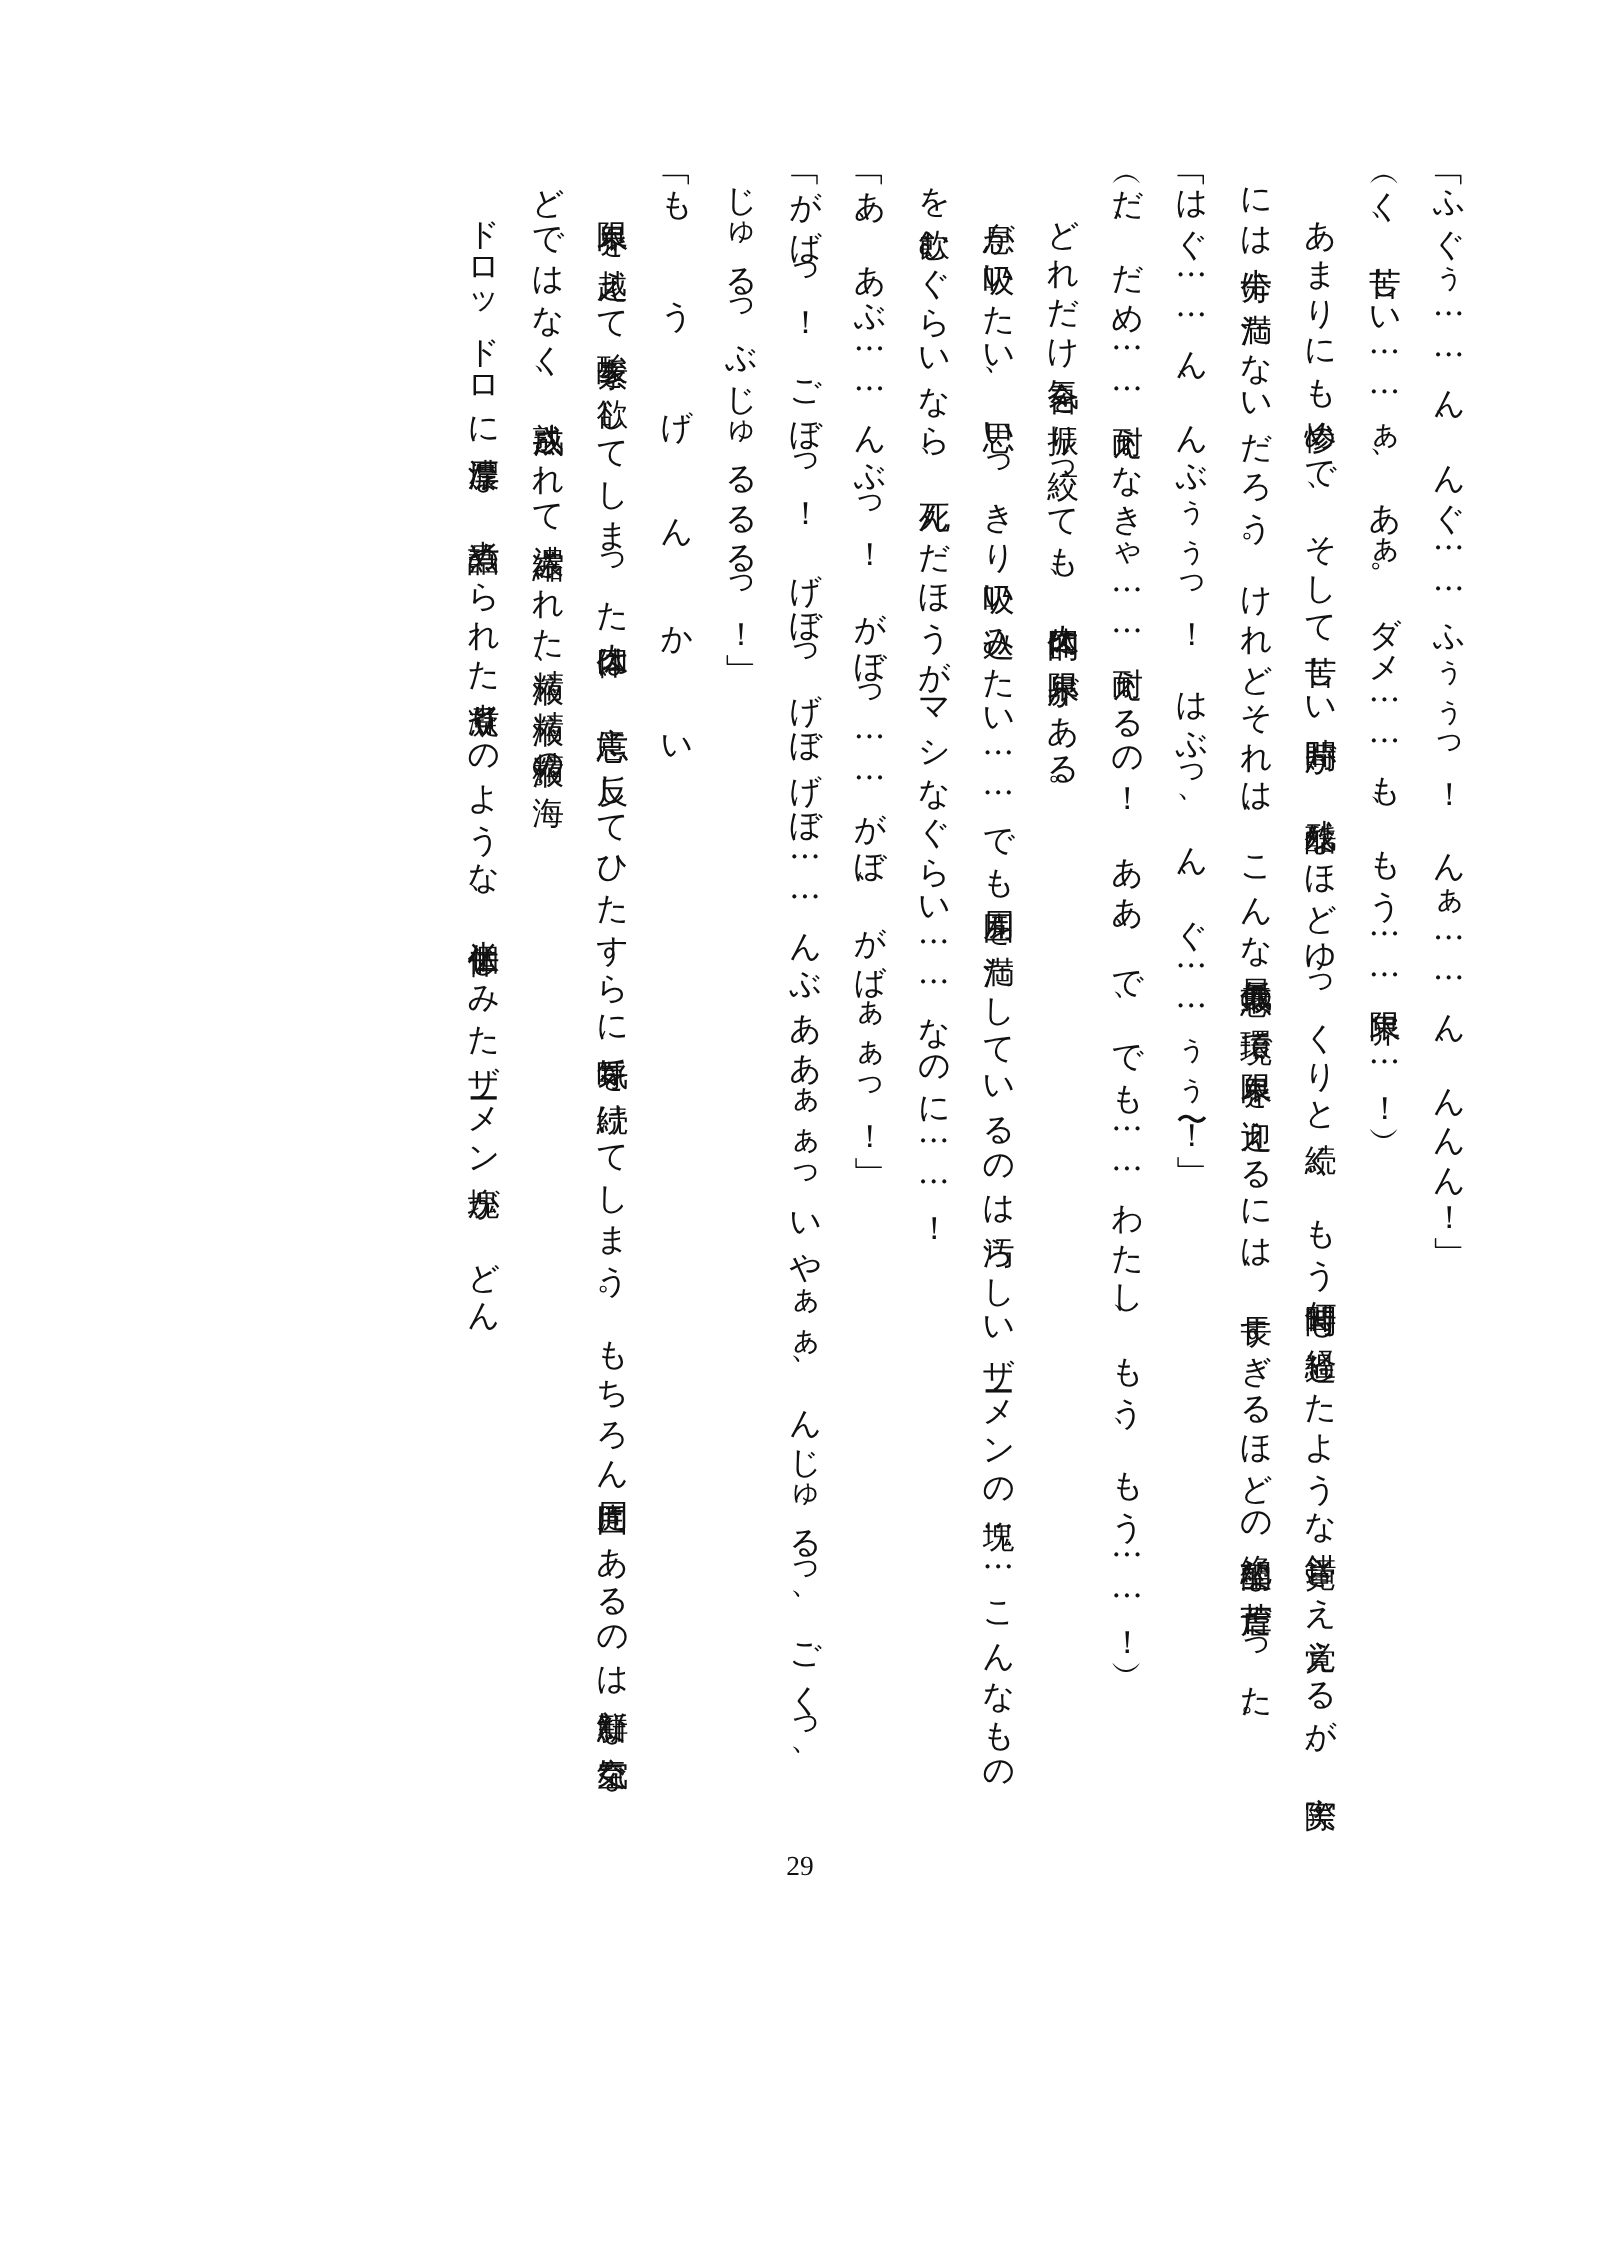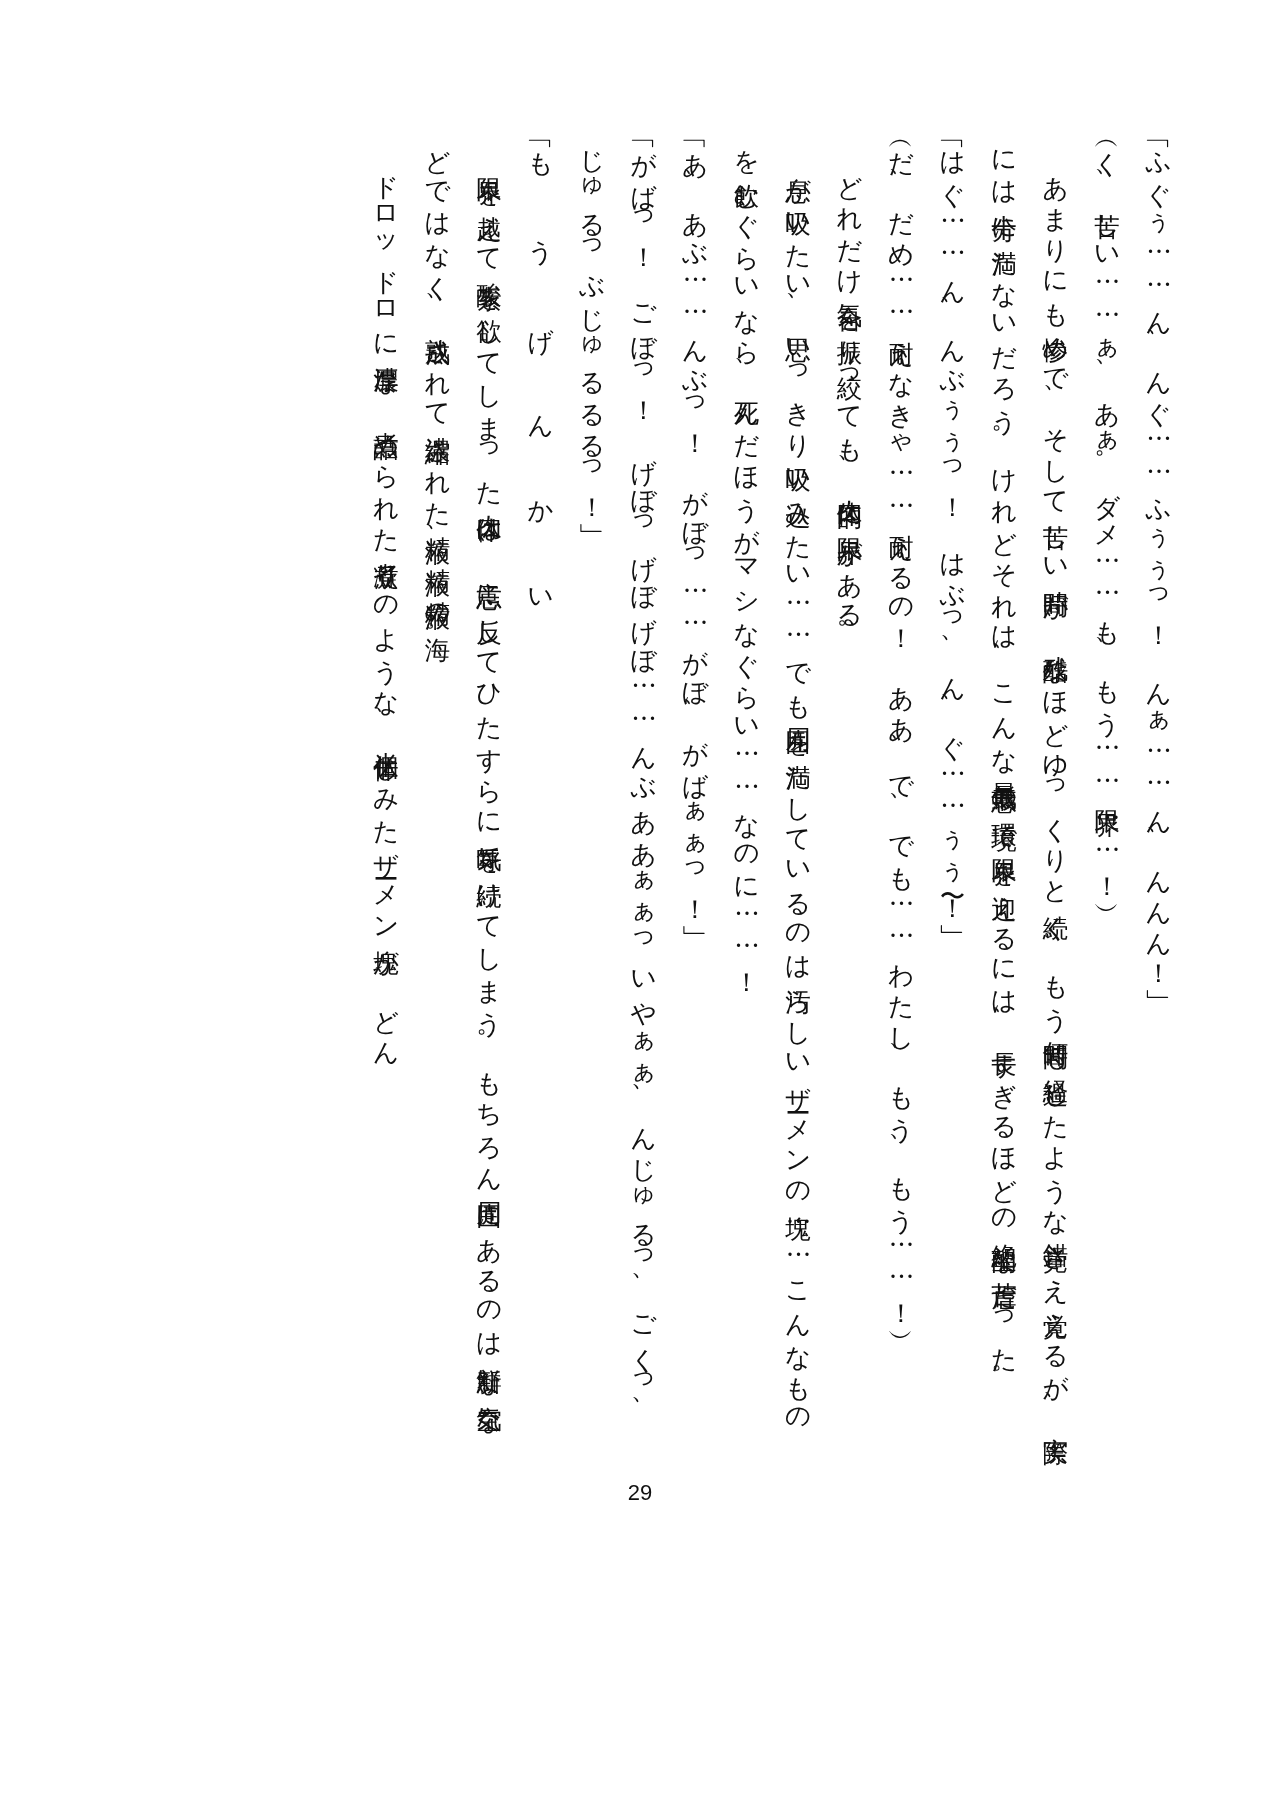--- a/index.html
+++ b/index.html
@@ -40,21 +40,21 @@
   }
   .text-body p.indent {
     text-indent: 1em;
   }
   .page-number {
     position: absolute;
     left: 0;
     right: 0;
     top: 1480px;
     text-align: center;
-    font-family: Liberation Sans, sans-serif;
+    font-family: Liberation Serif, serif;
     font-size: 22px;
     color: #111111;
   }
 </style>
 </head>
 <body>
 
 <div class="page">
 
   <div class="text-body">

